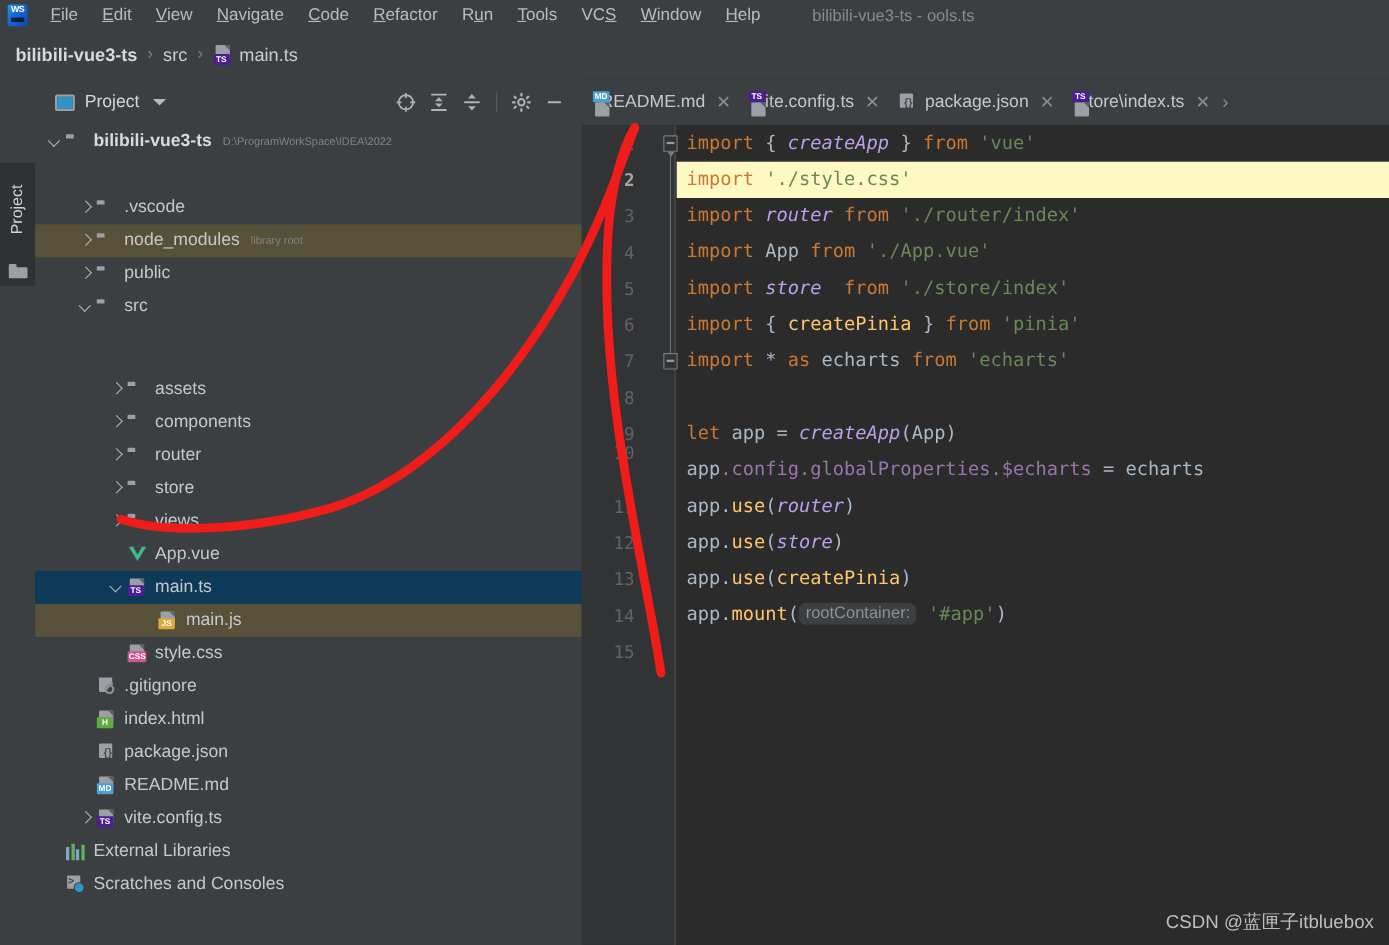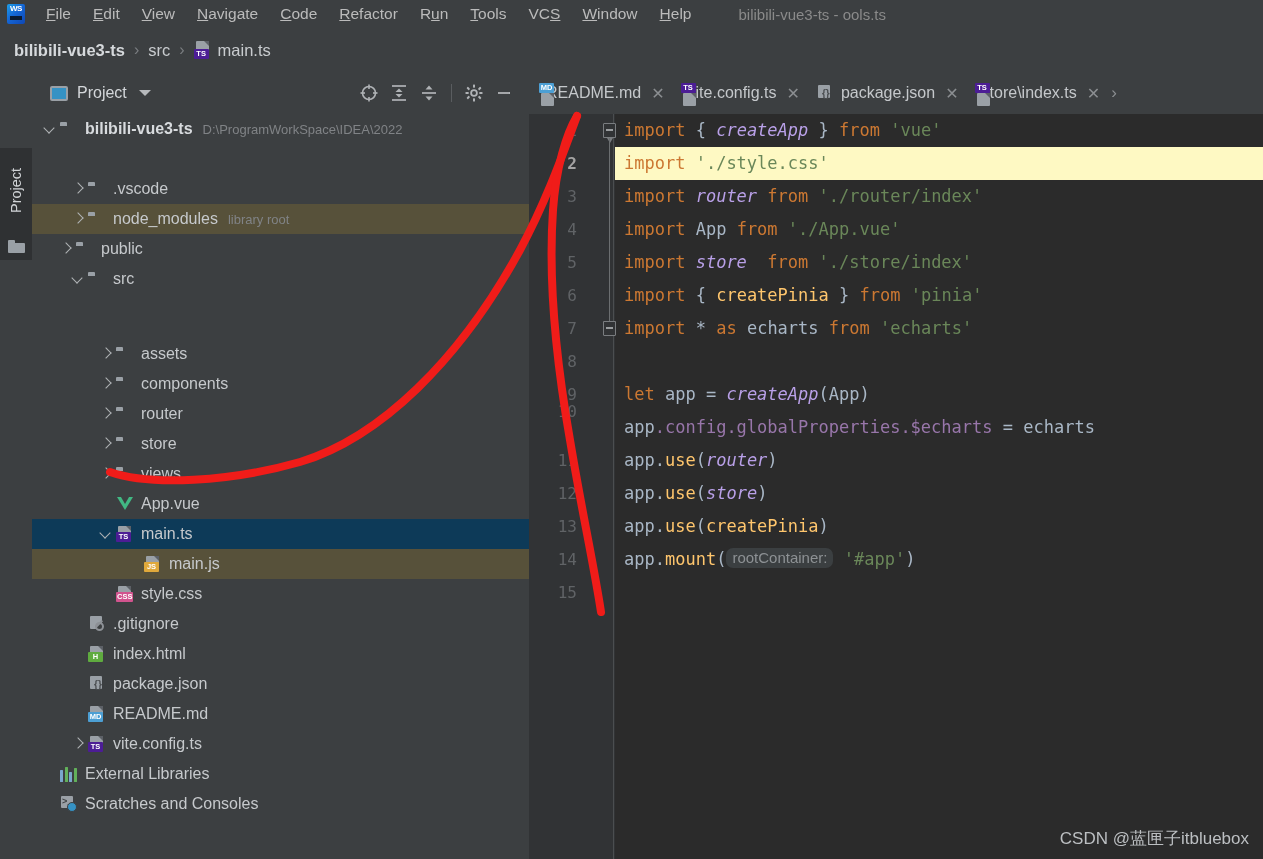--- a/index.html
+++ b/index.html
@@ -156,21 +156,21 @@
     width: 7px; height: 7px; border-right: 1.8px solid #b0b3b6; border-top: 1.8px solid #b0b3b6;
     transform: rotate(45deg);
   }
   .row .arrow.down::before {
     content: ""; position: absolute; left: 3px; top: 3px;
     width: 7px; height: 7px; border-right: 1.8px solid #b0b3b6; border-top: 1.8px solid #b0b3b6;
     transform: rotate(135deg);
   }
   .row .lbl { color: #c6c9cc; margin-left: 7px; }
   .row .lbl.bold { font-weight: bold; color: #d8dbde; }
-  .row .sub { color: #808386; margin-left: 10px; font-size: 13px; }
+  .row .sub { color: #808386; margin-left: 10px; font-size: 10px; }
   .row.sel-blue { background: #0d3a58; }
   .row.sel-olive { background: #57513a; }
   .row .folder { width: 18px; height: 14px; flex:0 0 auto; position: relative;}
   .row .ficon { width: 18px; height: 16px; }
 
   .vue-icon { width:18px; height:16px; position:relative; flex:0 0 auto;}
   .vue-icon .v1 { position:absolute; left:1px; top:1px; width:0;height:0;
      border-left:8px solid transparent;border-right:8px solid transparent;border-top:13px solid #41b883;}
   .vue-icon .v2 { position:absolute; left:5px; top:1px; width:0;height:0;
      border-left:4px solid transparent;border-right:4px solid transparent;border-top:7px solid #3c3f41;}
@@ -406,21 +406,21 @@
           <span class="arrow right"></span>
           <span class="folder"><span class="folder-shape"><span class="ft"></span><span class="fb"></span></span></span>
           <span class="lbl">.vscode</span>
         </div>
         <div class="row sel-olive" style="padding-left: 38px;">
           <span class="arrow right"></span>
           <span class="folder"><span class="folder-shape"><span class="ft"></span><span class="fb"></span></span></span>
           <span class="lbl">node_modules</span>
           <span class="sub">library root</span>
         </div>
-        <div class="row" style="padding-left: 26px;">
+        <div class="row" style="padding-left: 38px;">
           <span class="arrow right"></span>
           <span class="folder"><span class="folder-shape"><span class="ft"></span><span class="fb"></span></span></span>
           <span class="lbl">public</span>
         </div>
         <div class="row" style="padding-left: 38px;">
           <span class="arrow down"></span>
           <span class="folder"><span class="folder-shape"><span class="ft"></span><span class="fb"></span></span></span>
           <span class="lbl">src</span>
         </div>
         <div class="row" style="padding-left: 66px; margin-top: 45px;">

